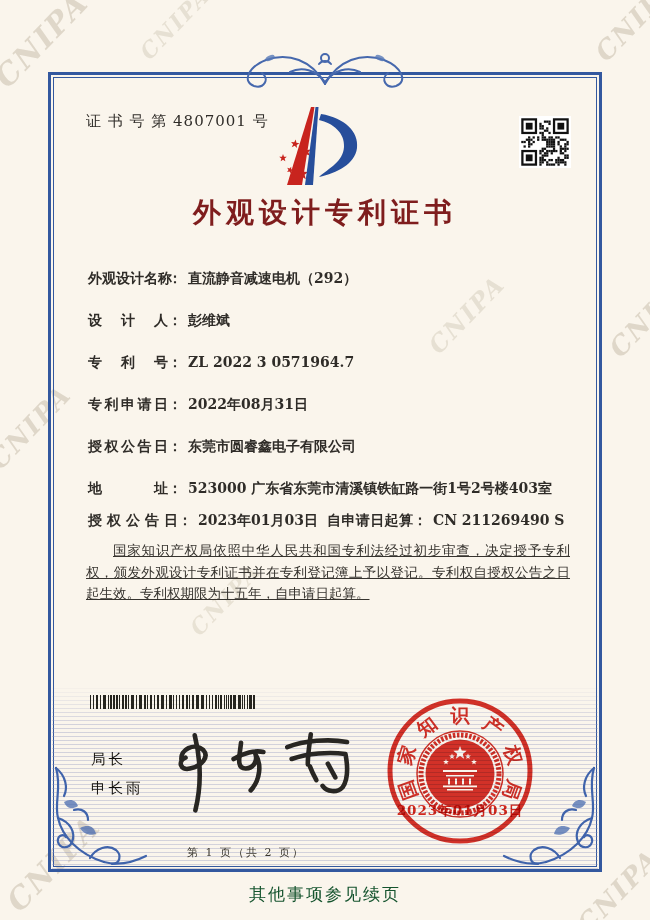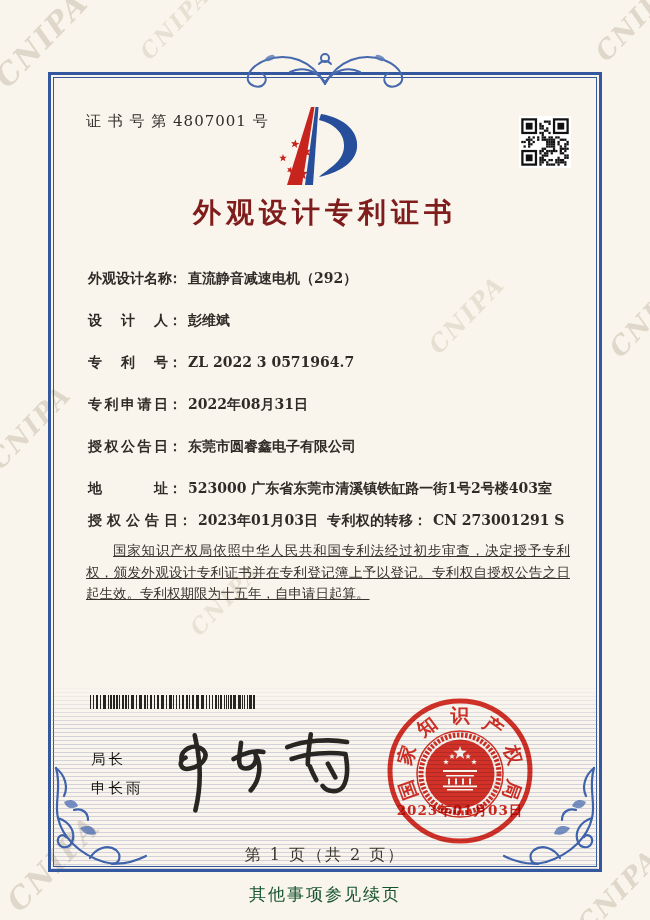--- a/index.html
+++ b/index.html
@@ -33,21 +33,21 @@
     background:repeating-linear-gradient(180deg, rgba(146,152,192,.38) 0 1px, rgba(0,0,0,0) 1px 4px);
     -webkit-mask-image:linear-gradient(180deg,transparent,#000 22%);
     mask-image:linear-gradient(180deg,transparent,#000 22%); }
   .bureau { left:91px; top:750px; font-family:Liberation Serif, serif;
             font-size:14.5px; color:#15130f; letter-spacing:3px; z-index:4; }
   .bureau2 { top:779px; }
   .sig { left:150px; top:728px; z-index:4; }
   .seal-wrap { left:383px; top:694px; z-index:5; mix-blend-mode:multiply; opacity:.95; }
   .sealdate { left:381px; top:802px; width:158px; text-align:center; font-size:13.5px; font-weight:bold;
               color:#d5281f; letter-spacing:1px; z-index:6; mix-blend-mode:multiply; }
-  .pageinfo { left:175px; top:845px; width:300px; text-align:center; font-size:16px;
+  .pageinfo { left:187px; top:845px; width:300px; font-size:11px;
               letter-spacing:2px; color:#3a372f; z-index:3; }
   .contnote { left:175px; top:883px; width:300px; text-align:center; font-size:17px;
               letter-spacing:2px; color:#14532d; z-index:3; }
   .mirror { transform:scaleX(-1); }
   svg { display:block; }
 </style>
 </head>
 <body>
 
 <span class="wm" style="left:-18px;top:22px;font-size:30px">CNIPA</span>
@@ -277,21 +277,21 @@
 </div>
 <div class="abs row" style="top:438px">
   <span class="flabel">授权公告日</span><span class="colon">：</span><span>东莞市圆睿鑫电子有限公司</span>
 </div>
 <div class="abs row" style="top:480px">
   <span class="flabel">地址</span><span class="colon">：</span><span>523000 广东省东莞市清溪镇铁缸路一街1号2号楼403室</span>
 </div>
 <div class="abs row" style="top:512px">
   <span class="glabel">授权公告日</span><span class="colon">：</span><span>2023年01月03日</span>
   <span class="gpair2">
-    <span class="glabel" style="width:86px">专利权的转移</span><span class="colon">：</span><span>CN 273001291 S</span>
+    <span class="glabel" style="width:86px">自申请日起算</span><span class="colon">：</span><span>CN 211269490 S</span>
   </span>
 </div>
 
 <div class="abs paras">
   <p>国家知识产权局依照中华人民共和国专利法经过初步审查，决定授予专利权，颁发外观设计专利证书并在专利登记簿上予以登记。专利权自授权公告之日起生效。专利权期限为十五年，自申请日起算。</p>
 </div>
 
 <svg id="barcode" class="abs" style="left:90px;top:695px;z-index:3" width="168" height="14" viewBox="0 0 168 14">
     <rect x="0" y="0" width="1" height="14" fill="#26241f"></rect>
     <rect x="3" y="0" width="1" height="14" fill="#26241f"></rect>

